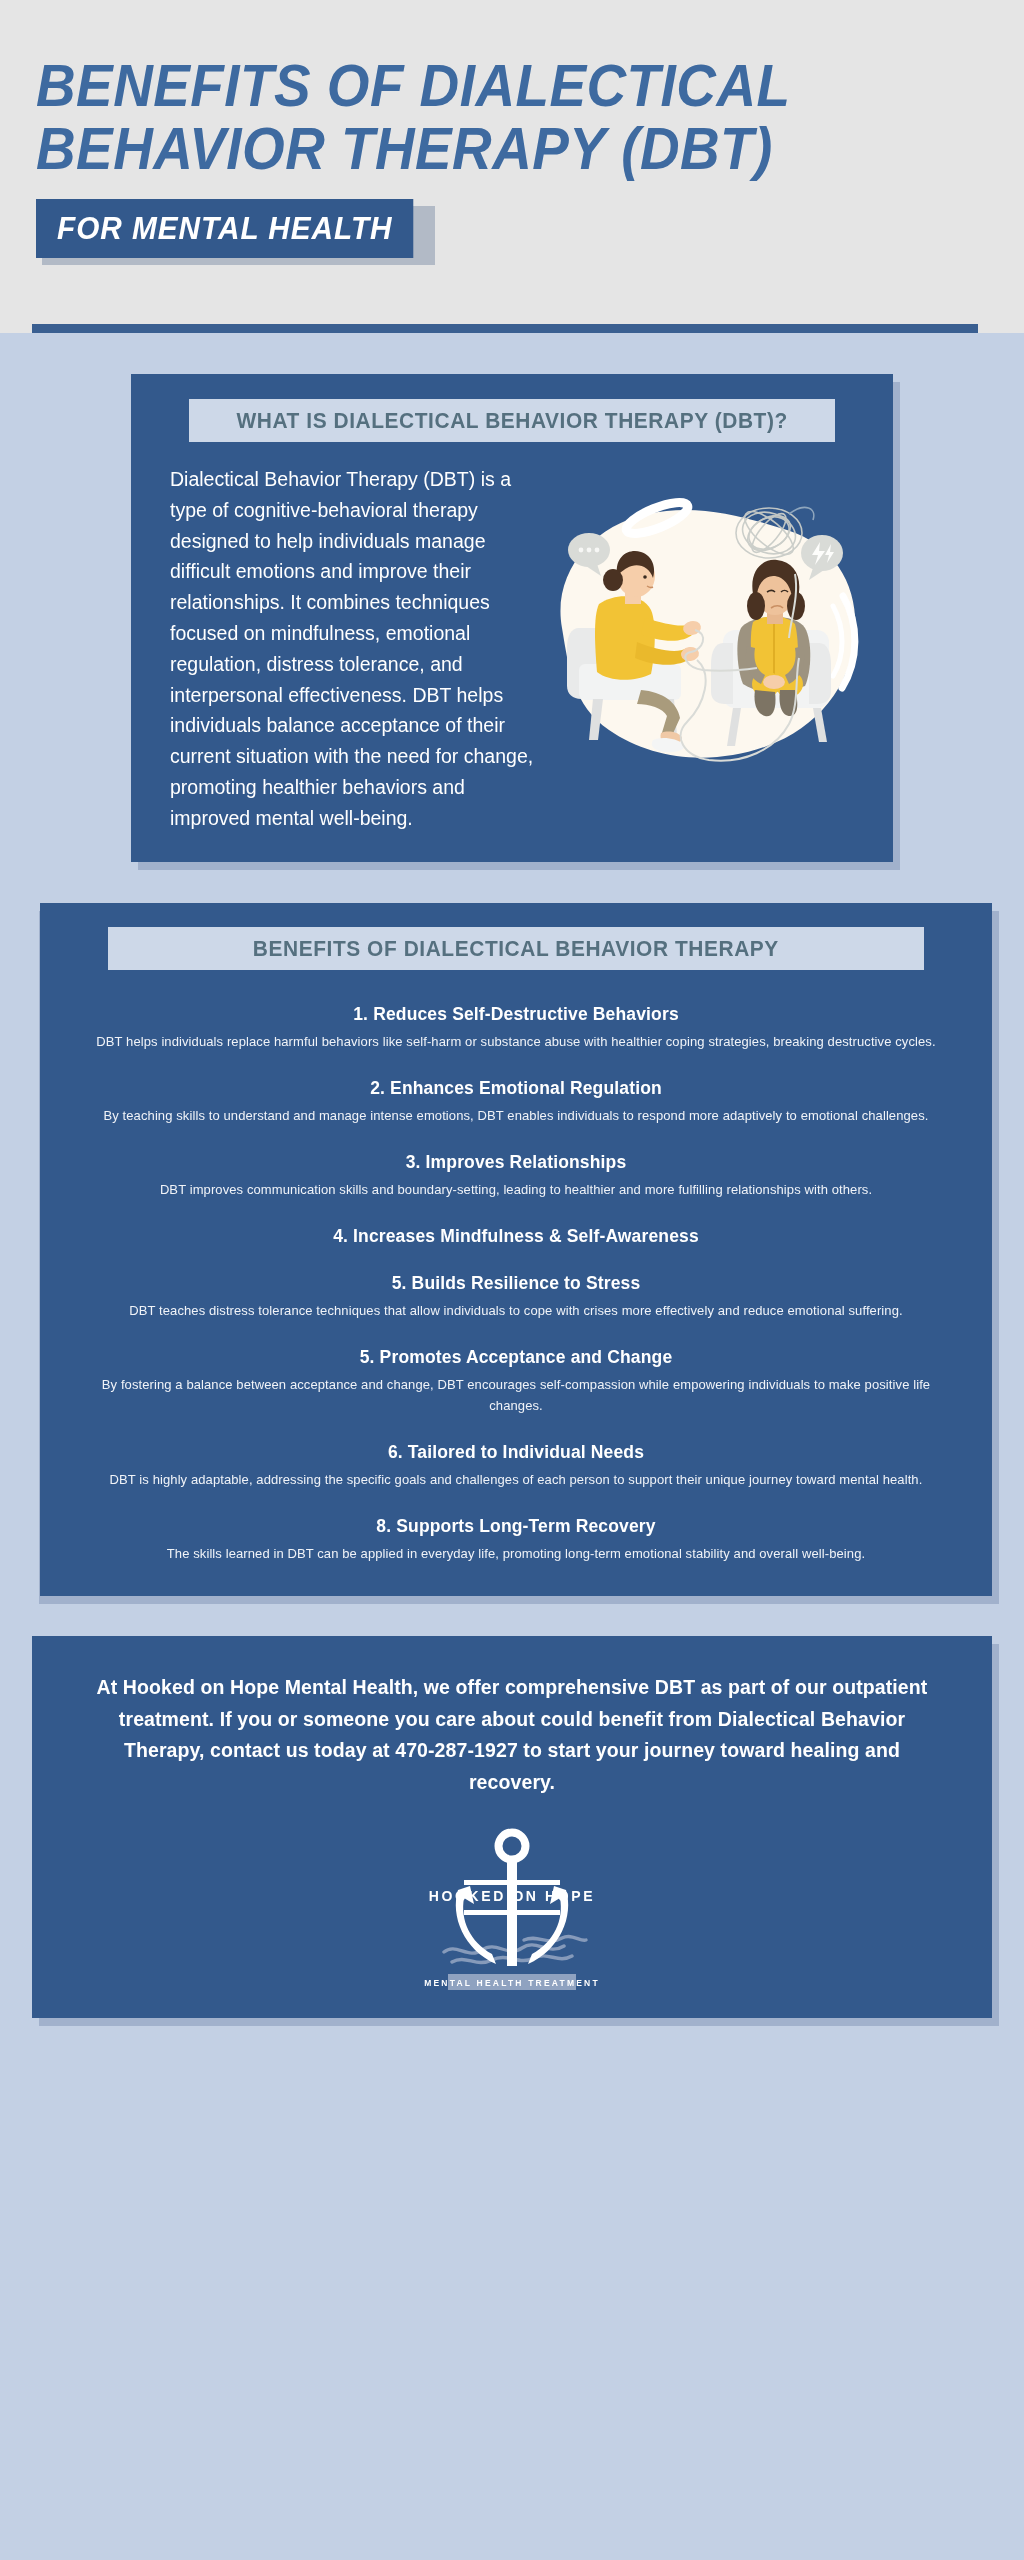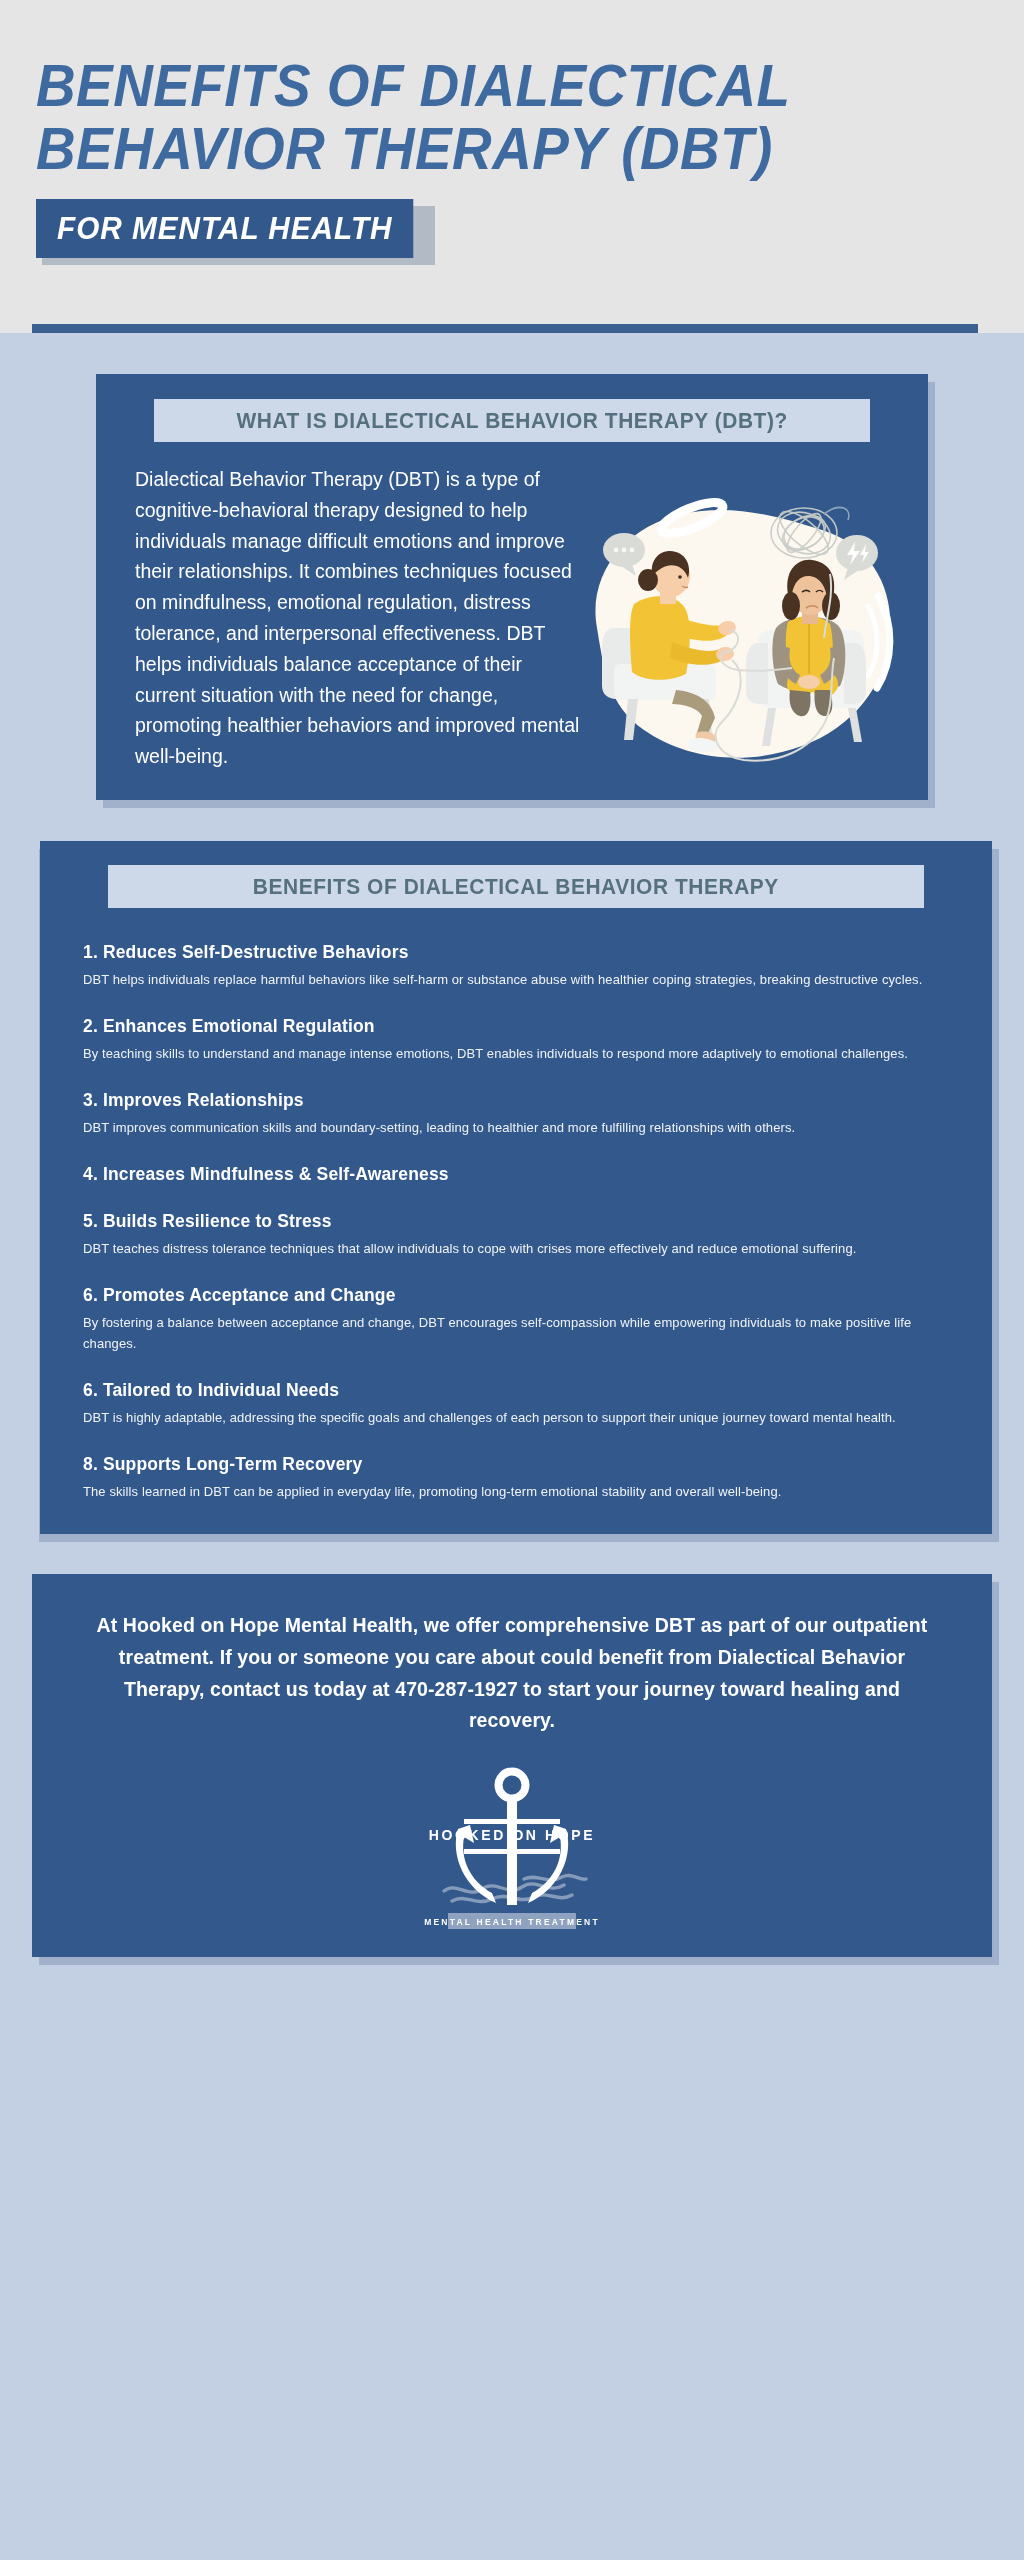--- a/index.html
+++ b/index.html
@@ -94,21 +94,21 @@
     letter-spacing: 0.6px;
     color: #55707f;
     text-transform: uppercase;
     transform: scaleX(0.95);
     display: inline-block;
   }
 
   
   .sec1-wrap {
     position: relative;
-    width: 832px;
+    width: 762px;
     margin: 41px auto 16px auto;
   }
   .sec1 { padding: 25px 26px 28px 26px; }
   .sec1 .section-title-bar { margin: 0 32px 0 32px; }
   .sec1-body {
     display: flex;
     align-items: flex-start;
     margin-top: 22px;
   }
   .sec1-text {
@@ -129,21 +129,21 @@
 
   
   .sec2-wrap {
     position: relative;
     width: 960px;
     margin: 41px auto 0 auto;
   }
   .sec2 { padding: 24px 26px 30px 26px; margin-left: 8px; }
   .sec2 .section-title-bar { margin: 0 42px; }
   .benefit-list { margin-top: 34px; padding: 0 17px; }
-  .benefit-item { margin-bottom: 26px; }
+  .benefit-item { margin-bottom: 26px; text-align: center; }
   .benefit-item:last-child { margin-bottom: 2px; }
   .benefit-head {
     font-family: "Liberation Sans Narrow", "Liberation Sans", sans-serif;
     font-weight: 700;
     font-size: 17.5px;
     color: #ffffff;
     letter-spacing: 0.15px;
     margin-bottom: 6px;
   }
   .benefit-text {
@@ -331,21 +331,21 @@
         <div class="benefit-text">DBT improves communication skills and boundary-setting, leading to healthier and more fulfilling relationships with others.</div>
       </div>
       <div class="benefit-item">
         <div class="benefit-head">4. Increases Mindfulness &amp; Self-Awareness</div>
       </div>
       <div class="benefit-item">
         <div class="benefit-head">5. Builds Resilience to Stress</div>
         <div class="benefit-text">DBT teaches distress tolerance techniques that allow individuals to cope with crises more effectively and reduce emotional suffering.</div>
       </div>
       <div class="benefit-item">
-        <div class="benefit-head">6. Promotes Acceptance and Change</div>
+        <div class="benefit-head">5. Promotes Acceptance and Change</div>
         <div class="benefit-text">By fostering a balance between acceptance and change, DBT encourages self-compassion while empowering individuals to make positive life changes.</div>
       </div>
       <div class="benefit-item">
         <div class="benefit-head">6. Tailored to Individual Needs</div>
         <div class="benefit-text">DBT is highly adaptable, addressing the specific goals and challenges of each person to support their unique journey toward mental health.</div>
       </div>
       <div class="benefit-item">
         <div class="benefit-head">8. Supports Long-Term Recovery</div>
         <div class="benefit-text">The skills learned in DBT can be applied in everyday life, promoting long-term emotional stability and overall well-being.</div>
       </div>

